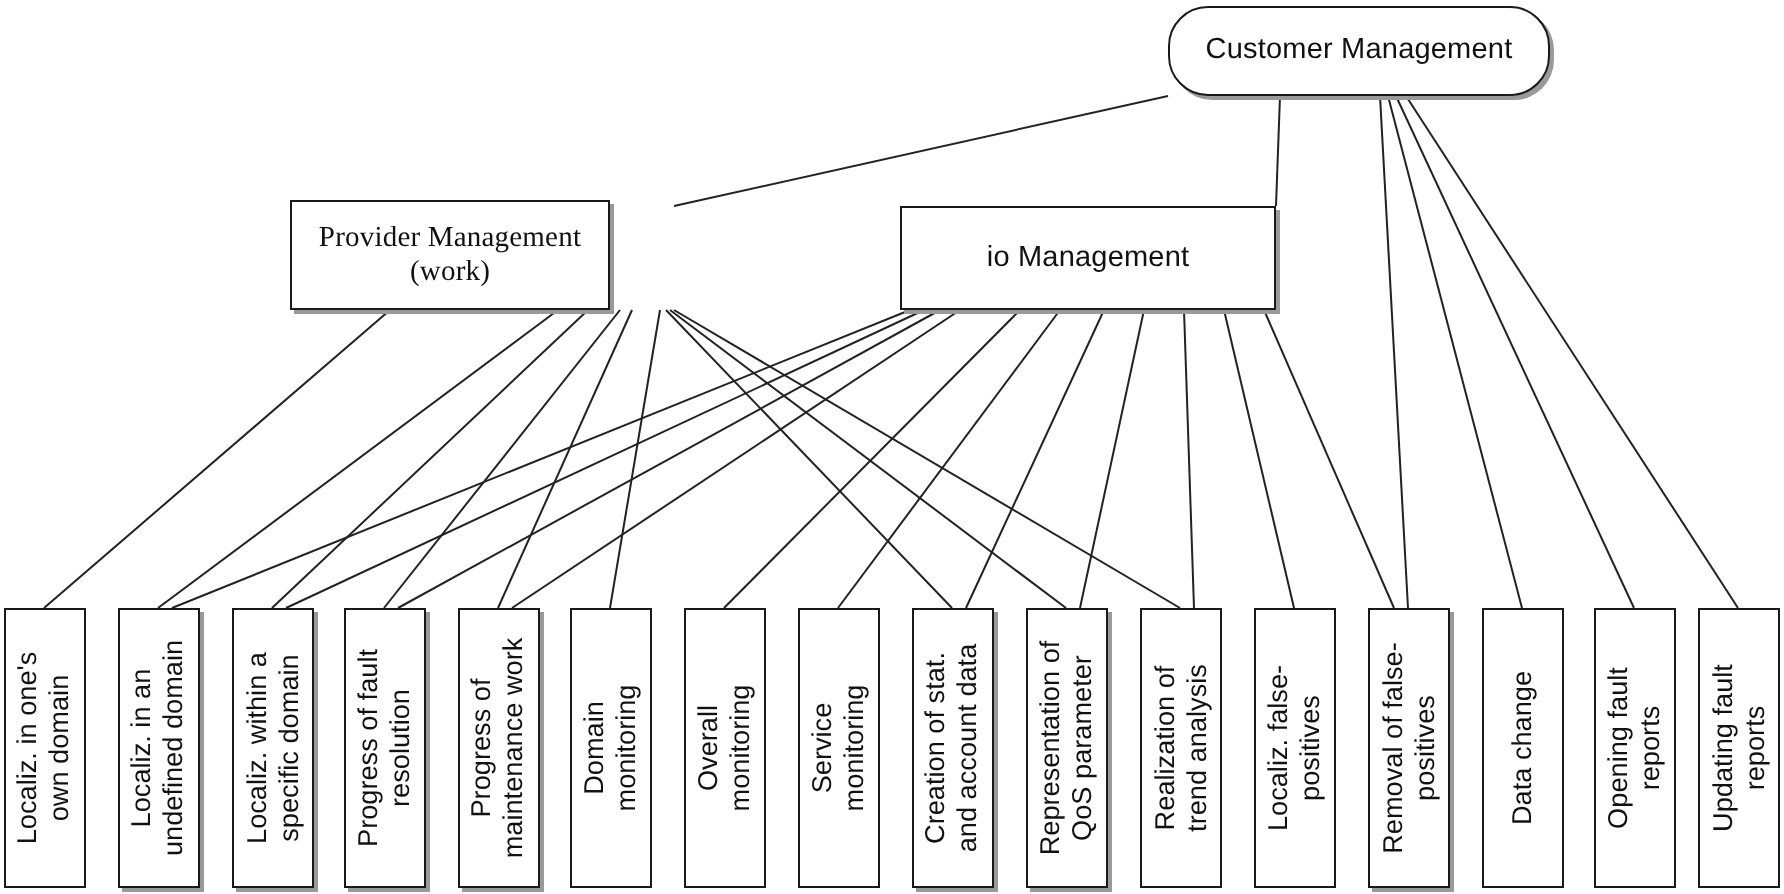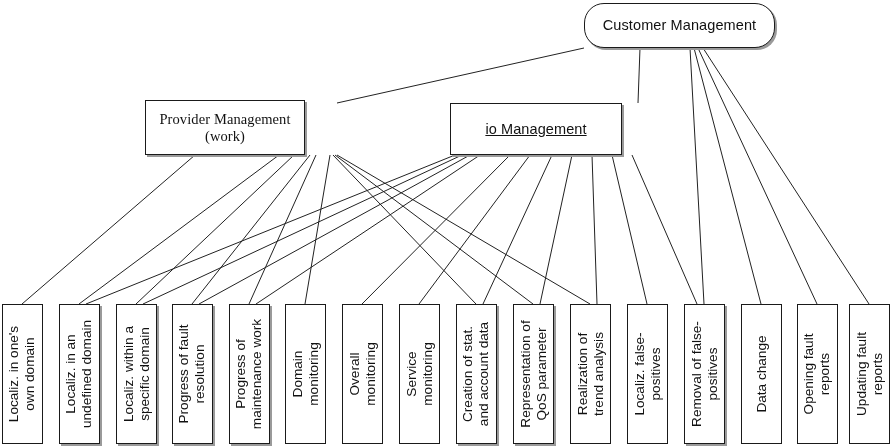--- a/index.html
+++ b/index.html
@@ -59,21 +59,21 @@
     <span>Customer Management</span>
   </div>
 
   <div class="node top-node shadow" id="node-mid-0" style="left: 145px; top: 100px; width: 160px; height: 55px; font-family: Liberation Serif, serif;">
     <span>
       <span>Provider Management</span><br>
       <span>(work)</span>
     </span>
   </div>
 
-  <div class="node top-node shadow" id="node-mid-1" style="left: 450px; top: 103px; width: 172px; height: 52px; text-decoration: underline;">
+  <div class="node top-node shadow" id="node-mid-1" style="left: 450px; top: 103px; width: 188px; height: 52px;">
     <span>io Management</span>
   </div>
 
   <div id="leaf-host">
       <div class="node leaf" style="left: 2px; top: 304px; width: 41px; height: 140px;">
         <div class="vtext"><span>Localiz. in one's</span><br><span>own domain</span></div>
       </div>
       <div class="node leaf shadow" style="left: 59px; top: 304px; width: 41px; height: 140px;">
         <div class="vtext"><span>Localiz. in an</span><br><span>undefined domain</span></div>
       </div>

